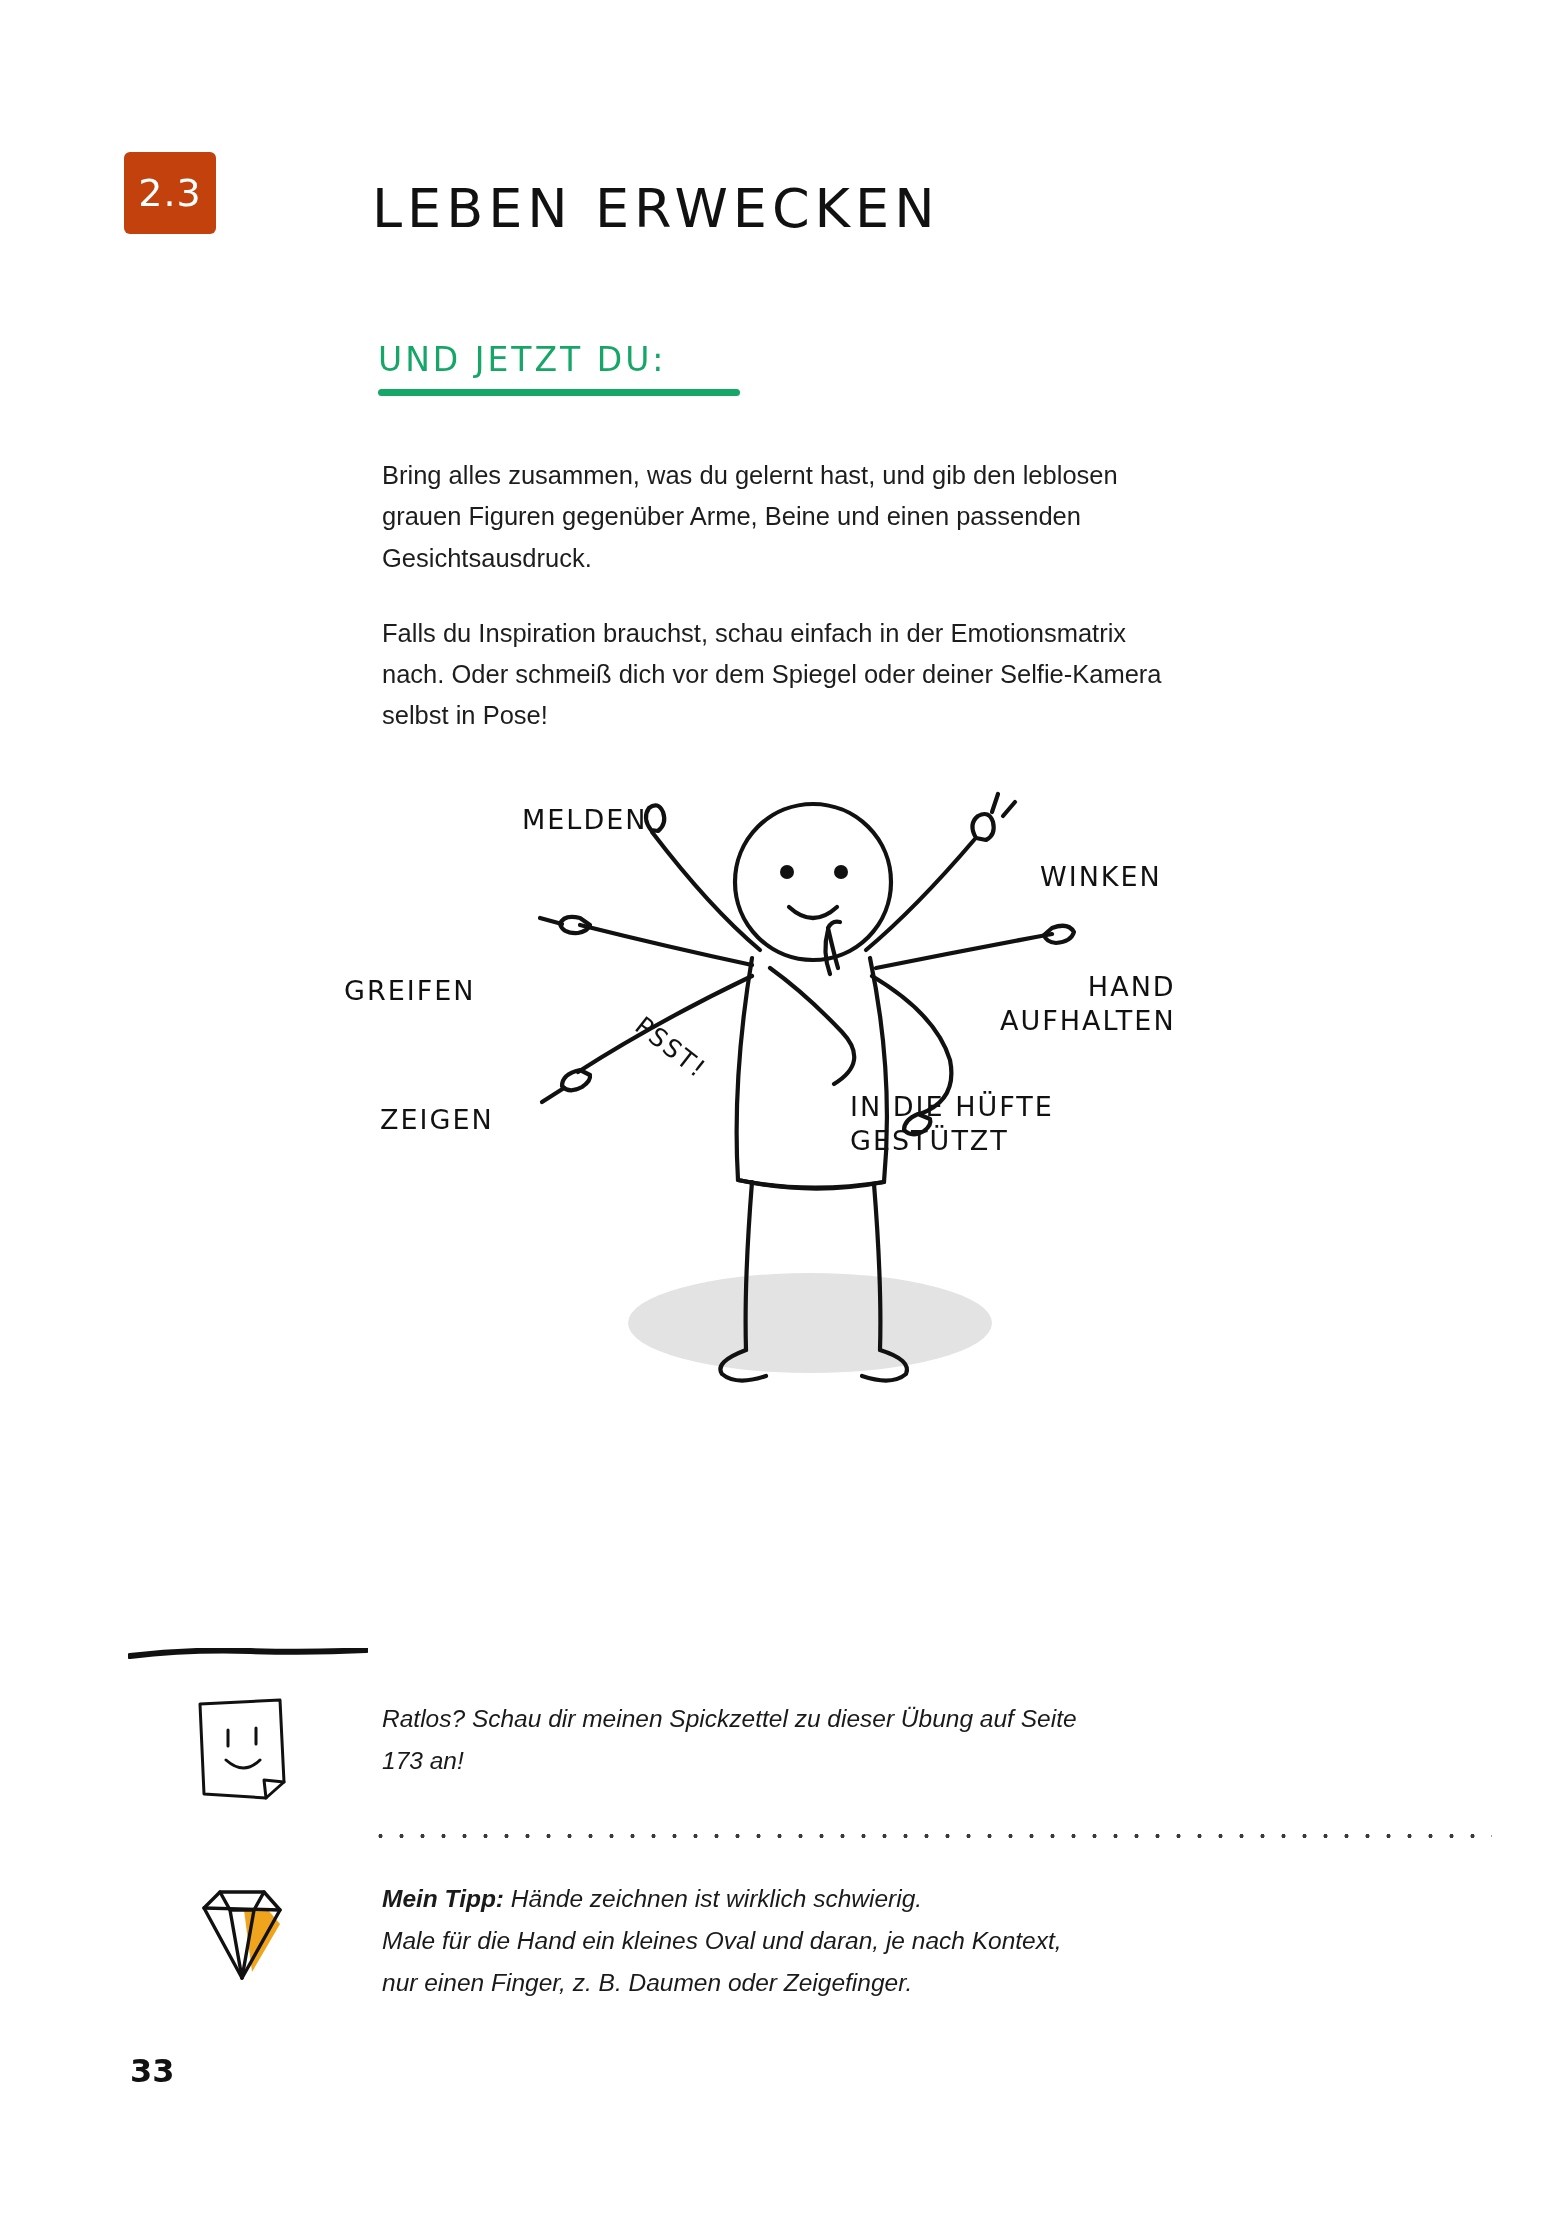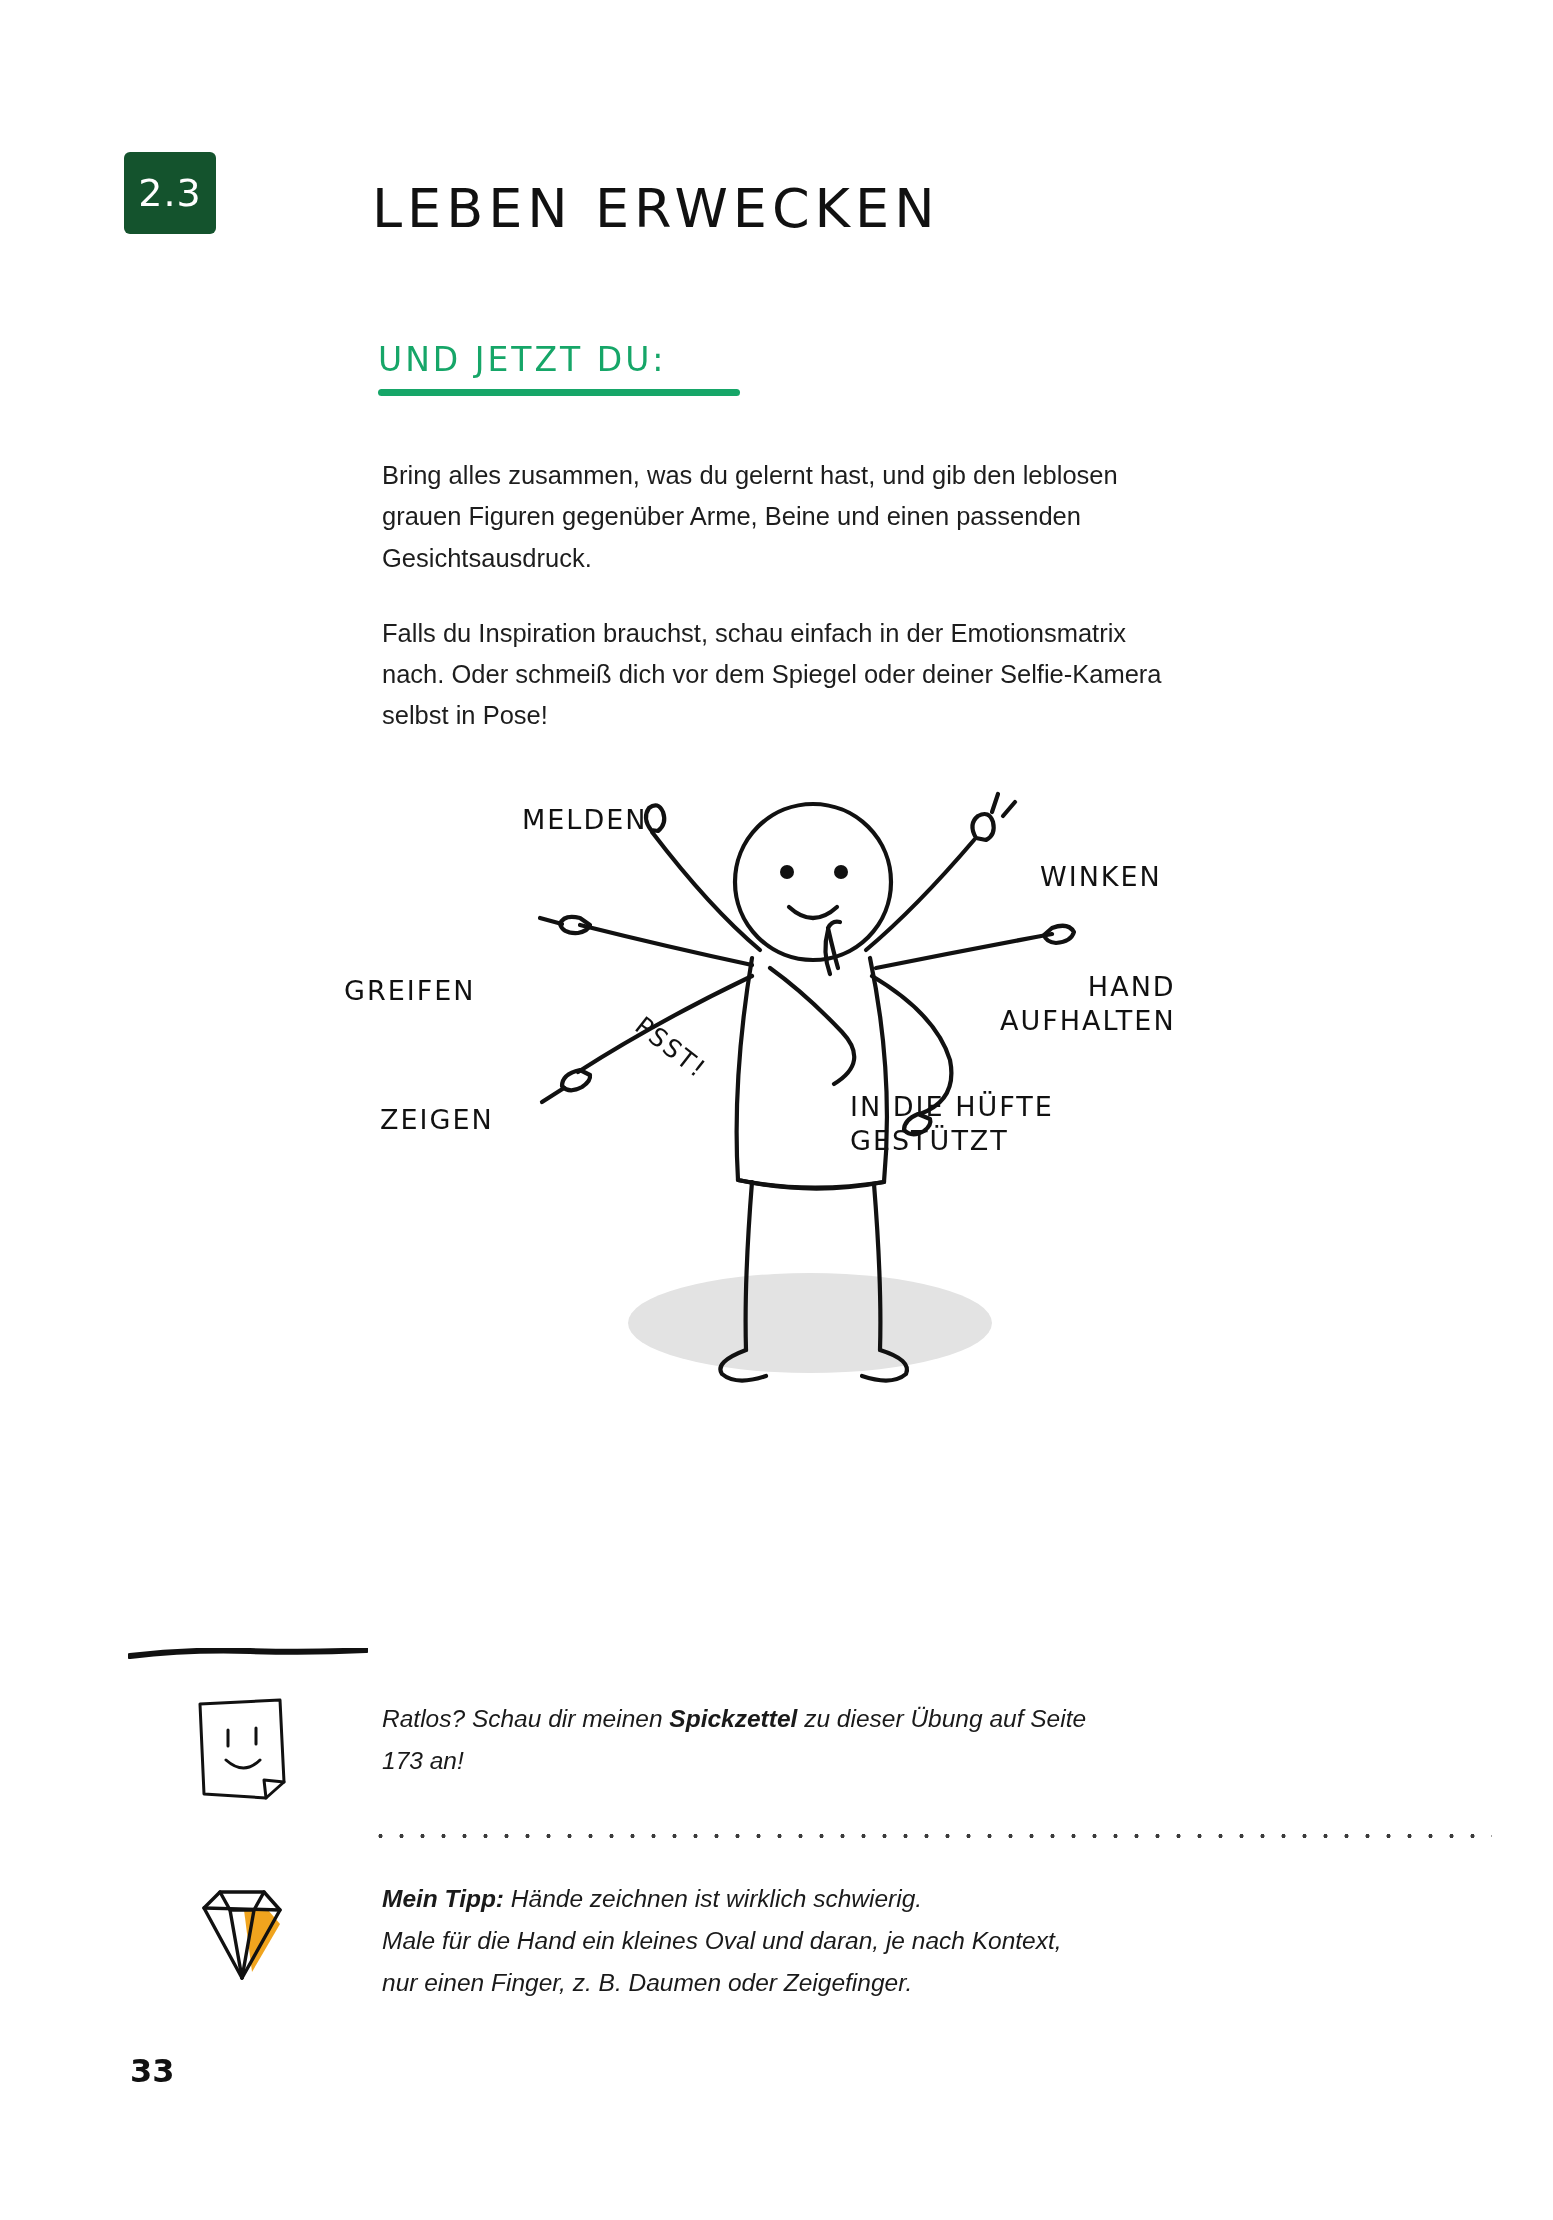--- a/index.html
+++ b/index.html
@@ -16,21 +16,21 @@
     overflow: hidden;
   }
 
   
   .chapter-badge {
     position: absolute;
     left: 124px;
     top: 152px;
     width: 92px;
     height: 82px;
-    background: #14532d;
+    background: #c2410c;
     border-radius: 6px;
     color: #ffffff;
     display: flex;
     align-items: center;
     justify-content: center;
     font-size: 38px;
     letter-spacing: 1px;
     font-family: "DejaVu Sans", sans-serif;
   }
 
@@ -138,21 +138,21 @@
   .note-text {
     position: absolute;
     left: 382px;
     top: 1698px;
     width: 740px;
     font-size: 24.5px;
     line-height: 1.72;
     font-style: italic;
     color: #1a1a1a;
   }
-  .note-text b { font-style: italic; font-weight: bold; }
+  .note-text b { font-style: italic; font-weight: normal; }
 
   
   .dot-rule {
     position: absolute;
     left: 370px;
     top: 1832px;
     width: 1122px;
     height: 8px;
     background-image: radial-gradient(circle, #3a3a3a 1.9px, rgba(0,0,0,0) 2.2px);
     background-size: 21px 8px;

